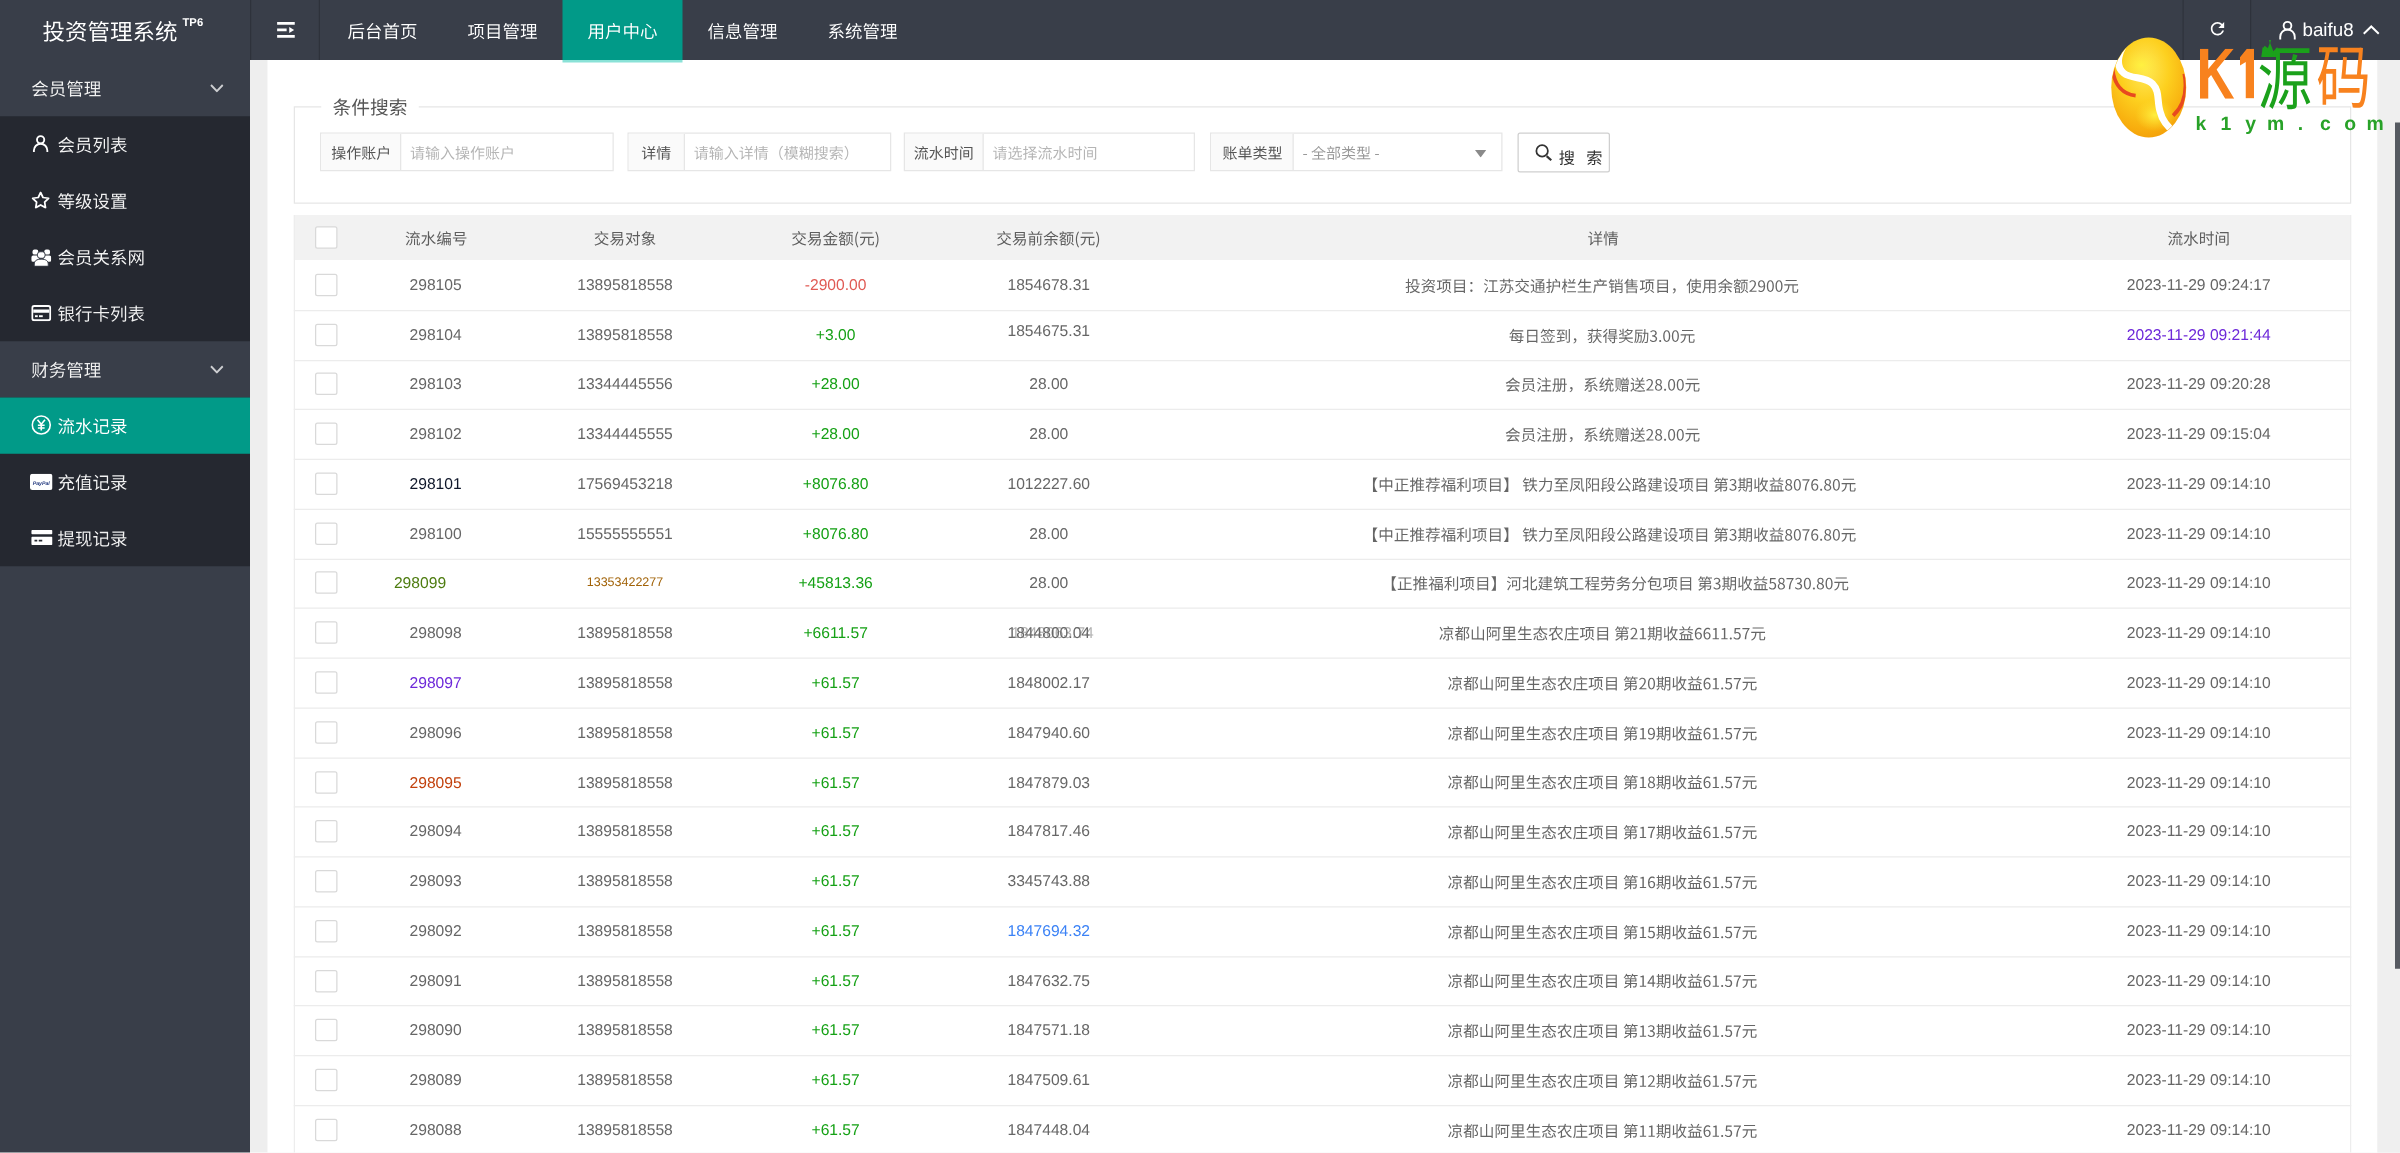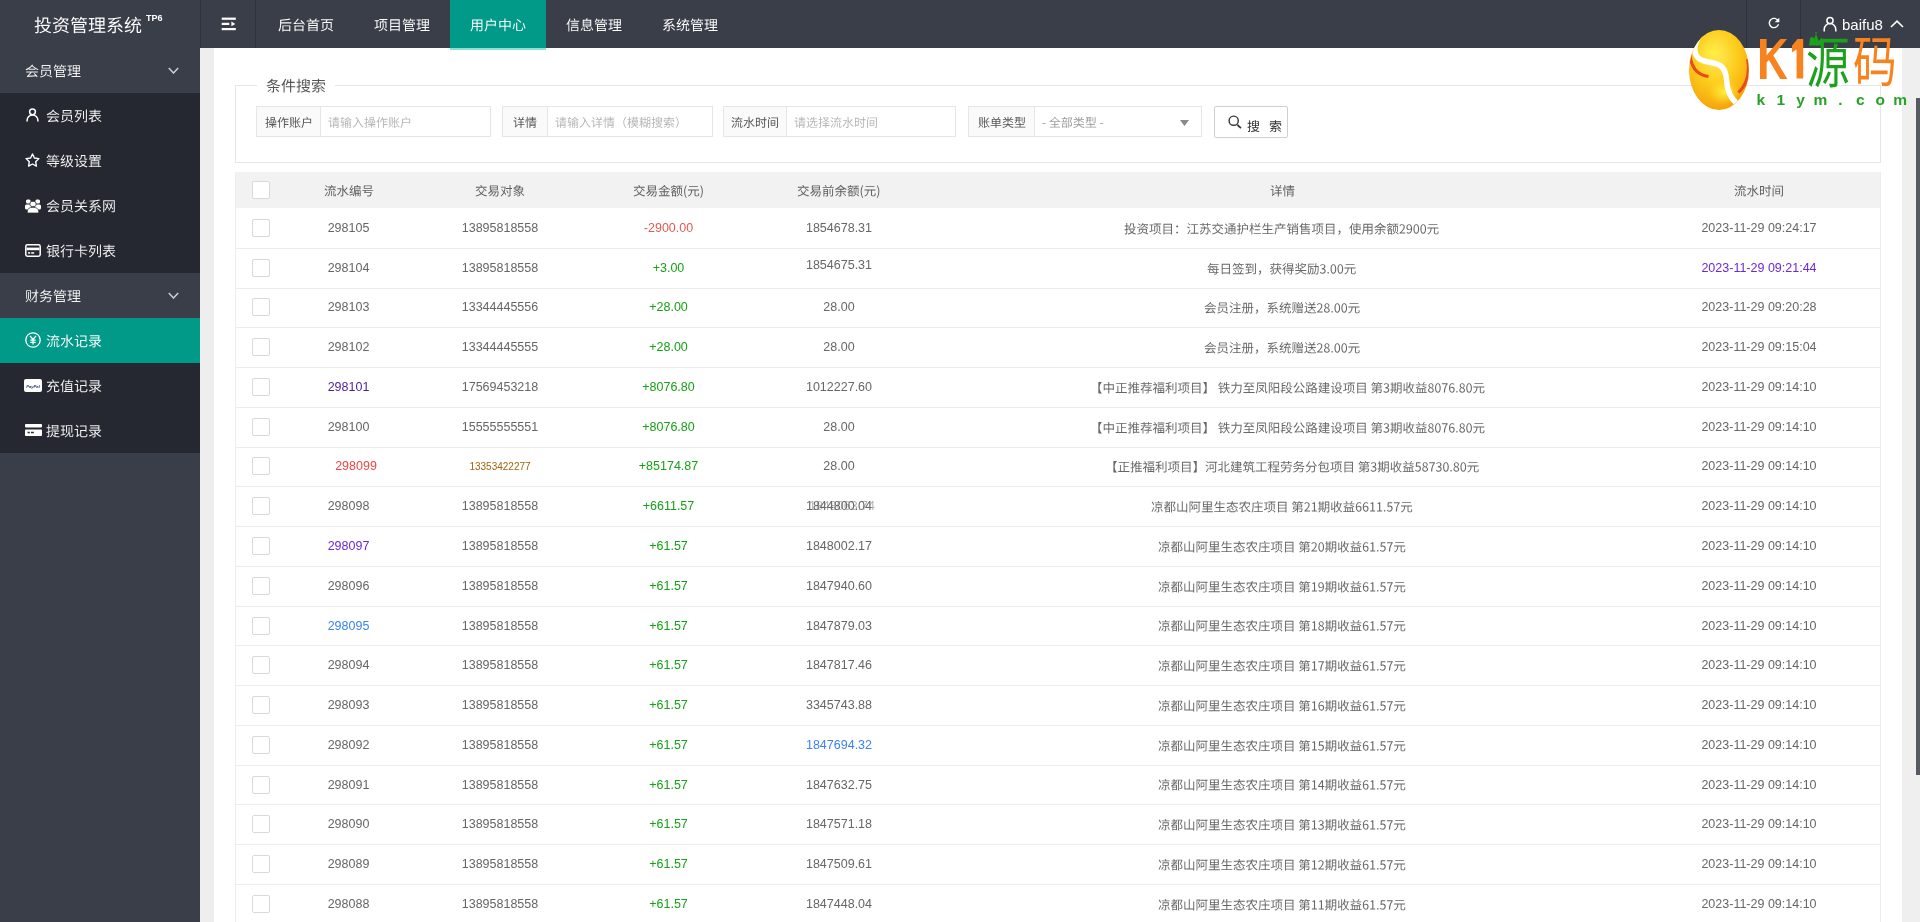--- a/index.html
+++ b/index.html
@@ -482,21 +482,21 @@
       <use href="#g110" x="9555"></use>
       <use href="#g105" x="10110"></use>
       <use href="#g95" x="10388"></use>
       <use href="#g95" x="10943"></use>
       <use href="#g77" x="11498"></use>
     </svg>
   </div>
 <div class="abs" style="left:1609.0px;top:337.2px;width:300px;height:20px;display:flex;align-items:center;justify-content:center;font-size:12.5px;color:#666666">2023-11-29 09:15:04</div>
 <div class="abs" style="left:235px;top:406.8px;width:1646px;height:1px;background:#ececec"></div>
 <div class="abs" style="left:252px;top:377.9px;width:18px;height:18px;border:1px solid #d9d9d9;border-radius:2px;background:#fff"></div>
-<div class="abs" style="left:198.5px;top:376.9px;width:300px;height:20px;display:flex;align-items:center;justify-content:center;font-size:12.5px;color:#4c1d95">298101</div>
+<div class="abs" style="left:198.5px;top:376.9px;width:300px;height:20px;display:flex;align-items:center;justify-content:center;font-size:12.5px;color:#0f172a">298101</div>
 <div class="abs" style="left:350.0px;top:376.9px;width:300px;height:20px;display:flex;align-items:center;justify-content:center;font-size:12.5px;color:#666666">17569453218</div>
 <div class="abs" style="left:518.5px;top:376.9px;width:300px;height:20px;display:flex;align-items:center;justify-content:center;font-size:12.5px;color:#15a115">+8076.80</div>
 <div class="abs" style="left:689.0px;top:376.9px;width:300px;height:20px;display:flex;align-items:center;justify-content:center;font-size:12.5px;color:#666666">1012227.60</div>
 <div class="abs flexc" style="left:1085.4px;top:376.9px;height:20px;width:405.1px">
     <svg class="zh" width="395.1" height="18.1" viewBox="0 -1160 31611 1448" fill="#666666">
       <use href="#g111"></use>
       <use href="#g14" x="1000"></use>
       <use href="#g112" x="2000"></use>
       <use href="#g113" x="3000"></use>
       <use href="#g114" x="4000"></use>
@@ -574,23 +574,23 @@
       <use href="#g132" x="28668"></use>
       <use href="#g105" x="29223"></use>
       <use href="#g110" x="29501"></use>
       <use href="#g95" x="30056"></use>
       <use href="#g77" x="30611"></use>
     </svg>
   </div>
 <div class="abs" style="left:1609.0px;top:416.7px;width:300px;height:20px;display:flex;align-items:center;justify-content:center;font-size:12.5px;color:#666666">2023-11-29 09:14:10</div>
 <div class="abs" style="left:235px;top:486.3px;width:1646px;height:1px;background:#ececec"></div>
 <div class="abs" style="left:252px;top:457.4px;width:18px;height:18px;border:1px solid #d9d9d9;border-radius:2px;background:#fff"></div>
-<div class="abs" style="left:206px;top:456.4px;width:300px;height:20px;display:flex;align-items:center;justify-content:center;font-size:12.5px;color:#ef4444">298099</div>
+<div class="abs" style="left:186px;top:456.4px;width:300px;height:20px;display:flex;align-items:center;justify-content:center;font-size:12.5px;color:#4d7c0f">298099</div>
 <div class="abs" style="left:350.0px;top:456.4px;width:300px;height:20px;display:flex;align-items:center;justify-content:center;font-size:10px;color:#a16207">13353422277</div>
-<div class="abs" style="left:518.5px;top:456.4px;width:300px;height:20px;display:flex;align-items:center;justify-content:center;font-size:12.5px;color:#15a115">+85174.87</div>
+<div class="abs" style="left:518.5px;top:456.4px;width:300px;height:20px;display:flex;align-items:center;justify-content:center;font-size:12.5px;color:#15a115">+45813.36</div>
 <div class="abs" style="left:689.0px;top:456.4px;width:300px;height:20px;display:flex;align-items:center;justify-content:center;font-size:12.5px;color:#666666">28.00</div>
 <div class="abs flexc" style="left:1099.9px;top:456.4px;height:20px;width:384.3px">
     <svg class="zh" width="374.3" height="18.1" viewBox="0 -1160 29942 1448" fill="#666666">
       <use href="#g111"></use>
       <use href="#g112" x="1000"></use>
       <use href="#g113" x="2000"></use>
       <use href="#g115" x="3000"></use>
       <use href="#g116" x="4000"></use>
       <use href="#g10" x="5000"></use>
       <use href="#g11" x="6000"></use>
@@ -724,21 +724,21 @@
       <use href="#g150" x="16889"></use>
       <use href="#g105" x="17444"></use>
       <use href="#g141" x="17722"></use>
       <use href="#g131" x="18277"></use>
       <use href="#g77" x="18832"></use>
     </svg>
   </div>
 <div class="abs" style="left:1609.0px;top:575.7px;width:300px;height:20px;display:flex;align-items:center;justify-content:center;font-size:12.5px;color:#666666">2023-11-29 09:14:10</div>
 <div class="abs" style="left:235px;top:645.4px;width:1646px;height:1px;background:#ececec"></div>
 <div class="abs" style="left:252px;top:616.5px;width:18px;height:18px;border:1px solid #d9d9d9;border-radius:2px;background:#fff"></div>
-<div class="abs" style="left:198.5px;top:615.5px;width:300px;height:20px;display:flex;align-items:center;justify-content:center;font-size:12.5px;color:#3b82f6">298095</div>
+<div class="abs" style="left:198.5px;top:615.5px;width:300px;height:20px;display:flex;align-items:center;justify-content:center;font-size:12.5px;color:#c2410c">298095</div>
 <div class="abs" style="left:350.0px;top:615.5px;width:300px;height:20px;display:flex;align-items:center;justify-content:center;font-size:12.5px;color:#666666">13895818558</div>
 <div class="abs" style="left:518.5px;top:615.5px;width:300px;height:20px;display:flex;align-items:center;justify-content:center;font-size:12.5px;color:#15a115">+61.57</div>
 <div class="abs" style="left:689.0px;top:615.5px;width:300px;height:20px;display:flex;align-items:center;justify-content:center;font-size:12.5px;color:#666666">1847879.03</div>
 <div class="abs flexc" style="left:1153.0px;top:615.5px;height:20px;width:257.9px">
     <svg class="zh" width="247.9" height="18.1" viewBox="0 -1160 19832 1448" fill="#666666">
       <use href="#g142"></use>
       <use href="#g143" x="1000"></use>
       <use href="#g144" x="2000"></use>
       <use href="#g145" x="3000"></use>
       <use href="#g146" x="4000"></use>

